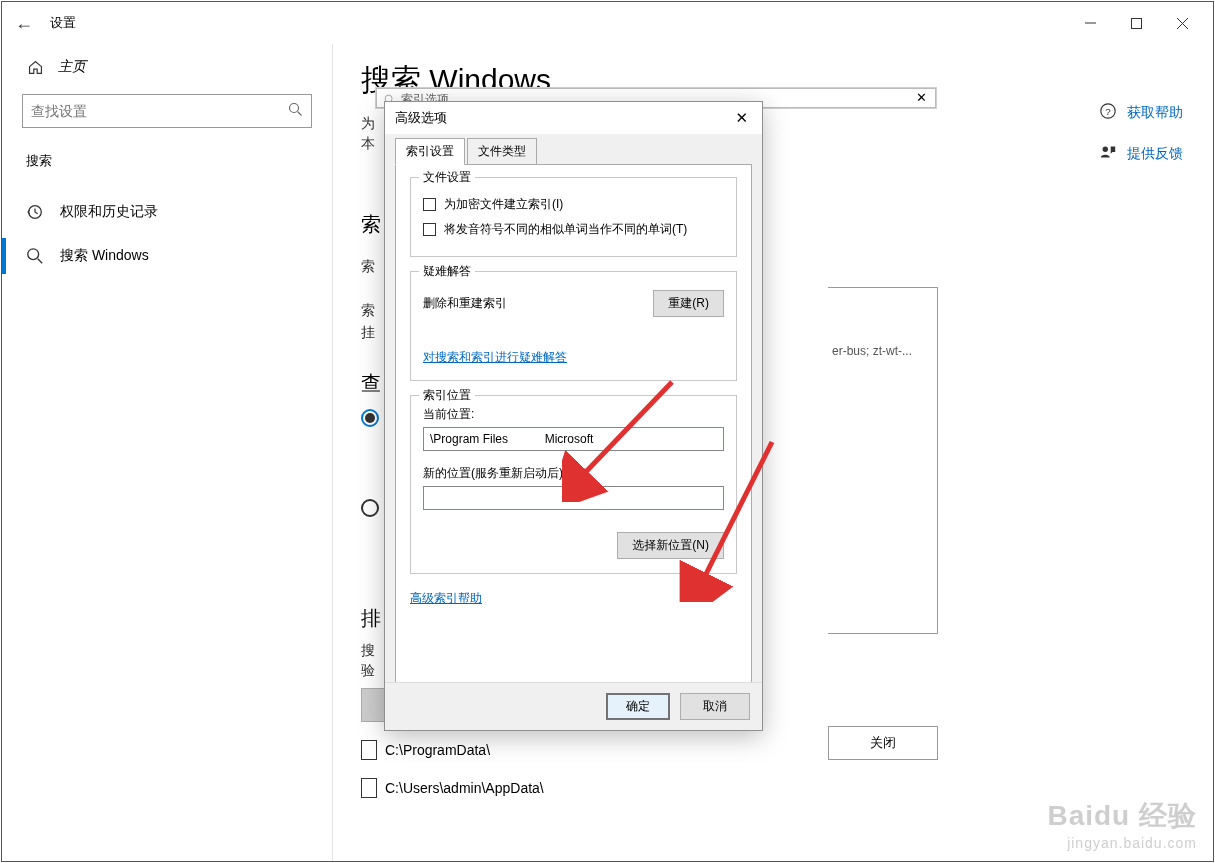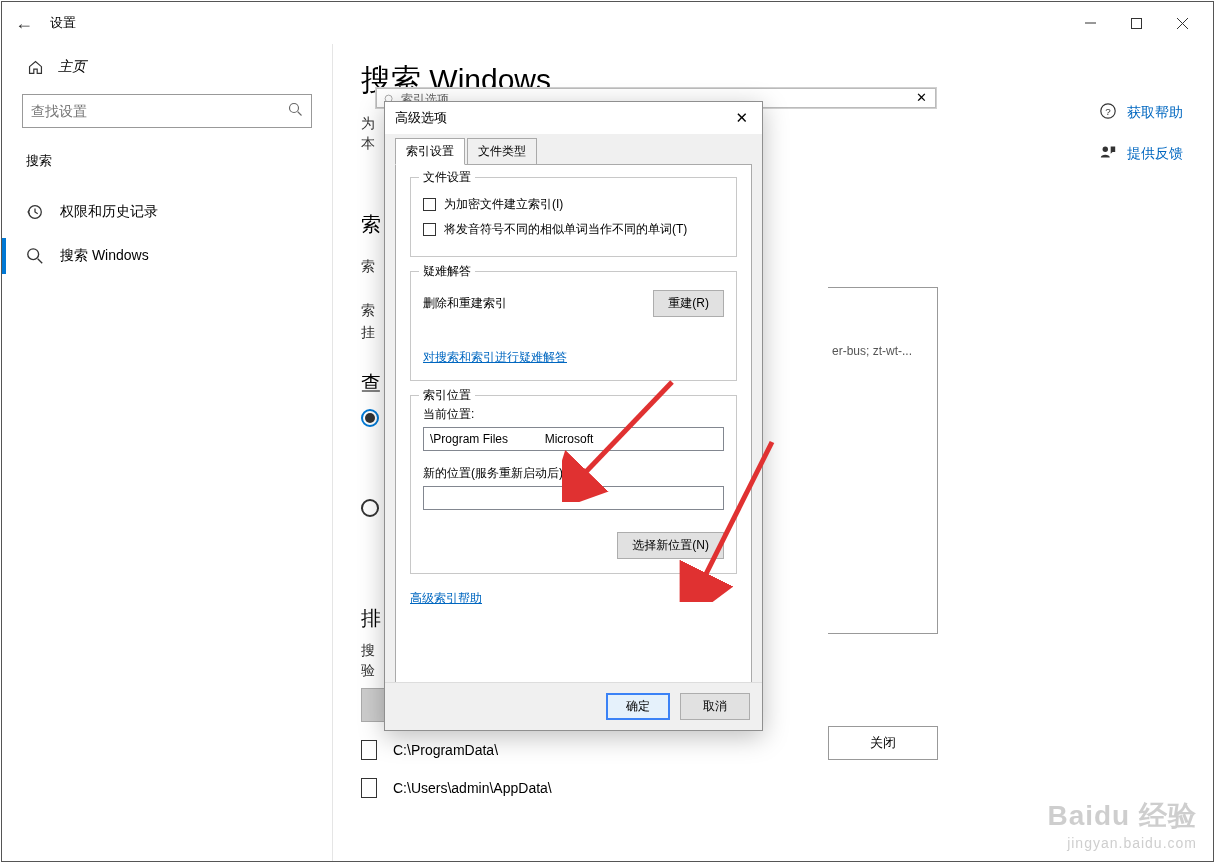--- a/index.html
+++ b/index.html
@@ -28,21 +28,21 @@
 
 
 .main { position: absolute; left: 330px; top: 42px; right: 0; bottom: 0; background: #fff; padding: 16px 28px; border-left: 1px solid #e5e5e5; }
 .main h1 { font-weight: 300; font-size: 30px; margin-bottom: 14px; }
 .main .ptext { font-size: 14px; color: #333; margin-bottom: 2px; }
 .main .heading2 { font-size: 20px; font-weight: 400; margin-top: 20px; margin-bottom: 10px; }
 .radio-row { display: flex; align-items: flex-start; gap: 10px; margin-top: 6px; }
 .radio-dot { width: 18px; height: 18px; border-radius: 50%; border: 2px solid #0078d4; display: flex; align-items: center; justify-content: center; margin-top: 2px; }
 .radio-dot .inner { width: 10px; height: 10px; border-radius: 50%; background: #333; }
 .radio-open { width: 18px; height: 18px; border-radius: 50%; border: 2px solid #333; margin-top: 2px; }
-.excluded-row { display: flex; align-items: center; gap: 16px; font-size: 14px; margin-top: 18px; }
+.excluded-row { display: flex; align-items: center; gap: 8px; font-size: 14px; margin-top: 18px; }
 .folder-ico { width: 16px; height: 20px; border: 1px solid #333; display: inline-block; }
 
 
 .help-links { position: absolute; top: 100px; right: 30px; display: flex; flex-direction: column; gap: 20px; font-size: 14px; }
 .help-links a { color: #0067c0; text-decoration: none; display: flex; align-items: center; gap: 10px; }
 
 
 .bg-modal { position: absolute; top: 86px; left: 374px; width: 560px; height: 20px; border: 1px solid #bbb; background: #fff; box-shadow: 0 0 0 1px #d0d0d0; }
 .bg-modal-title { font-size: 12px; padding: 2px 6px; color: #666; display: flex; align-items: center; }
 .bg-modal-close { position: absolute; right: 8px; top: 1px; font-size: 13px; }
@@ -59,21 +59,21 @@
 .tab { border: 1px solid #aaa; background: #fff; font-size: 12px; padding: 4px 10px; cursor: pointer; }
 .tab.inactive { background: #f0f0f0; }
 .tab.active { border-bottom: 1px solid #fff; }
 .tab-panel { border: 1px solid #aaa; background: #fff; padding: 12px 14px; height: 535px; position: relative; }
 
 .fieldset { border: 1px solid #c8c8c8; padding: 10px 12px 14px 12px; margin-bottom: 14px; position: relative; }
 .fieldset .legend { position: absolute; top: -9px; left: 8px; background: #fff; padding: 0 4px; font-size: 12px; }
 .chk-row { display: flex; align-items: center; gap: 8px; font-size: 12px; margin: 8px 0 4px 0; }
 .chk { width: 13px; height: 13px; border: 1px solid #333; }
 .btn { border: 1px solid #adadad; background: #e1e1e1; font-size: 12px; padding: 4px 14px; cursor: pointer; }
-.btn.primary { border: 2px solid #3b82f6; background: #e5f1fb; padding: 3px 18px; }
+.btn.primary { border: 2px solid #737373; background: #e5f1fb; padding: 3px 18px; }
 .link { color: #0067c0; font-size: 12px; text-decoration: underline; cursor: pointer; }
 .label-sm { font-size: 12px; margin-bottom: 4px; }
 .txt-input { width: 100%; height: 24px; border: 1px solid #828790; background: #fff; font-size: 12px; padding: 0 6px; }
 .row-rb { display: flex; justify-content: space-between; align-items: center; }
 
 
 .close-btn-box { position: absolute; left: 826px; top: 724px; width: 110px; height: 34px; border: 1px solid #999; display: flex; align-items: center; justify-content: center; font-size: 13px; background: #fff; }
 
 
 .arrow { position: absolute; pointer-events: none; }

